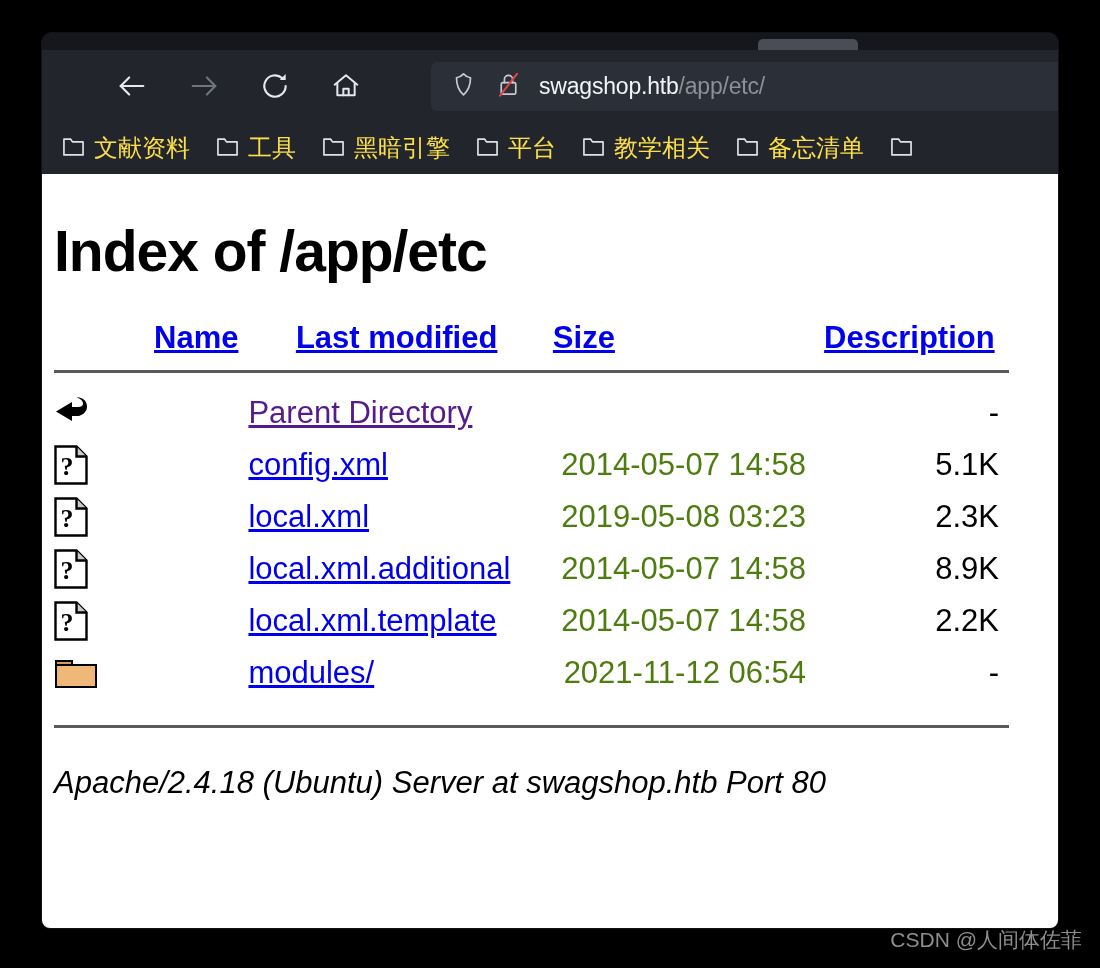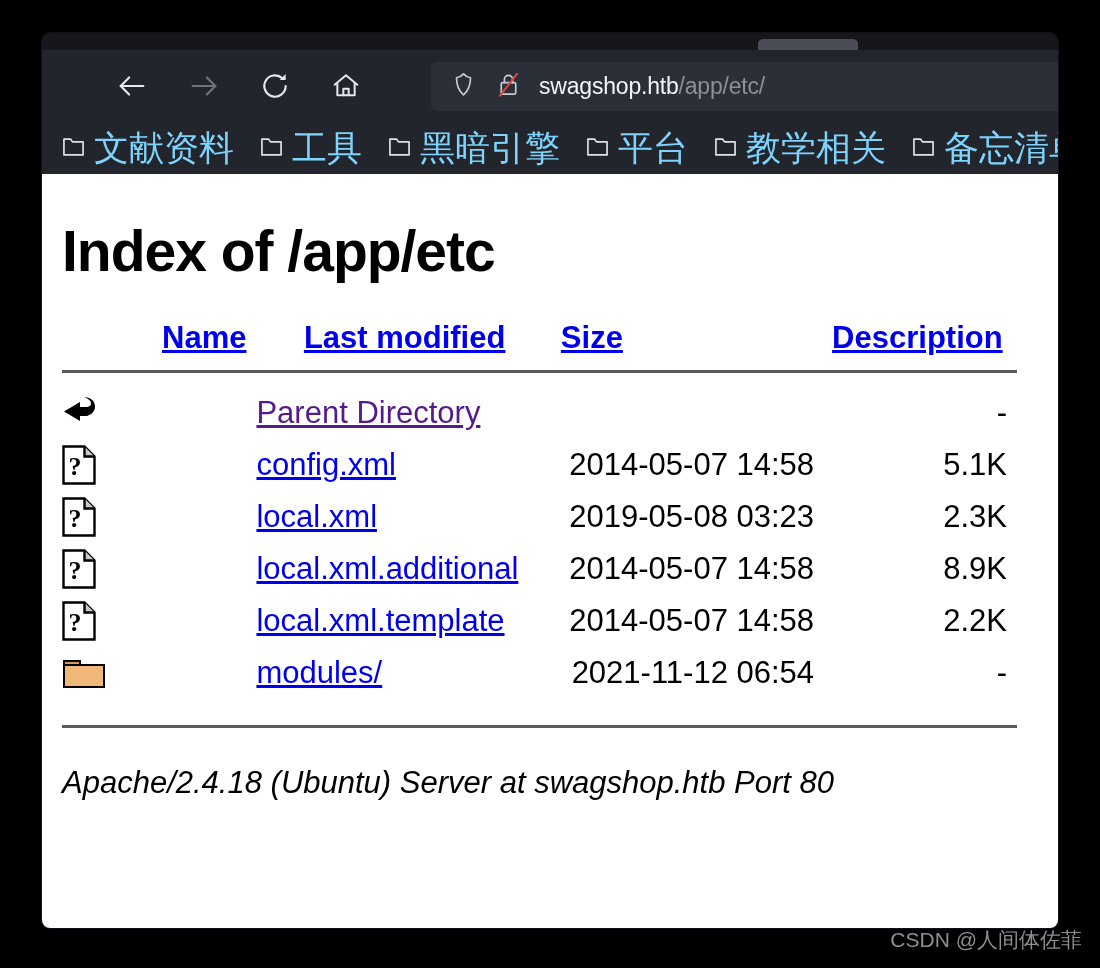--- a/index.html
+++ b/index.html
@@ -105,39 +105,39 @@
   }
   .bookmark-item {
     display: inline-flex;
     align-items: center;
     flex: none;
     margin-right: 24px;
     cursor: pointer;
   }
   .bookmark-item .folder-glyph { margin-right: 7px; flex: none; }
   .bookmark-item .bm-label {
-    color: #7dd3fc;
-    font-size: 35px;
+    color: #fde047;
+    font-size: 24px;
     font-family: "Liberation Sans", "DejaVu Sans", sans-serif;
     letter-spacing: 0px;
     text-align: center;
   }
 
   
   #page-content {
     position: absolute;
     left: 0;
     top: 141px;
     width: 1016px;
     height: 754px;
     background: #ffffff;
     overflow: hidden;
   }
   #content-inner {
-    padding: 22px 20px 0 20px;
+    padding: 22px 20px 0 12px;
   }
   #page-title {
     font-size: 57px;
     font-weight: bold;
     color: #000000;
     margin: 22px 0 0 0;
     letter-spacing: -1px;
     font-family: "Liberation Sans", "DejaVu Sans", sans-serif;
   }
 
@@ -182,21 +182,21 @@
   .hr-line.bottom { margin: 12px 0 10px 0; }
 
   tbody tr { height: 52px; }
   tbody td { font-size: 31px; color: #000; }
   tbody a {
     color: #0000ee;
     text-decoration: underline;
   }
   tbody a.visited-link { color: #551a8b; }
   .size-cell { color: #000; }
-  .date-cell { color: #000000; }
+  .date-cell { color: #4d7c0f; }
 
   #footer-text {
     font-style: italic;
     font-size: 31px;
     color: #000;
     margin-top: 14px;
     font-family: "Liberation Sans", "DejaVu Sans", sans-serif;
   }
 
   

